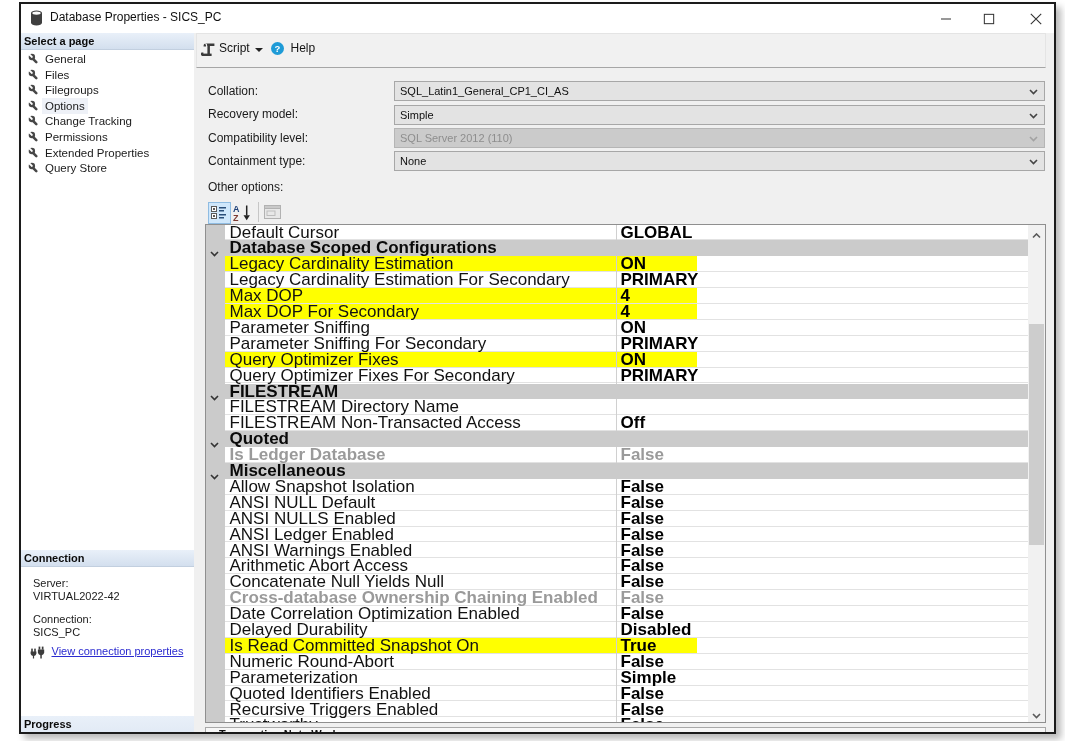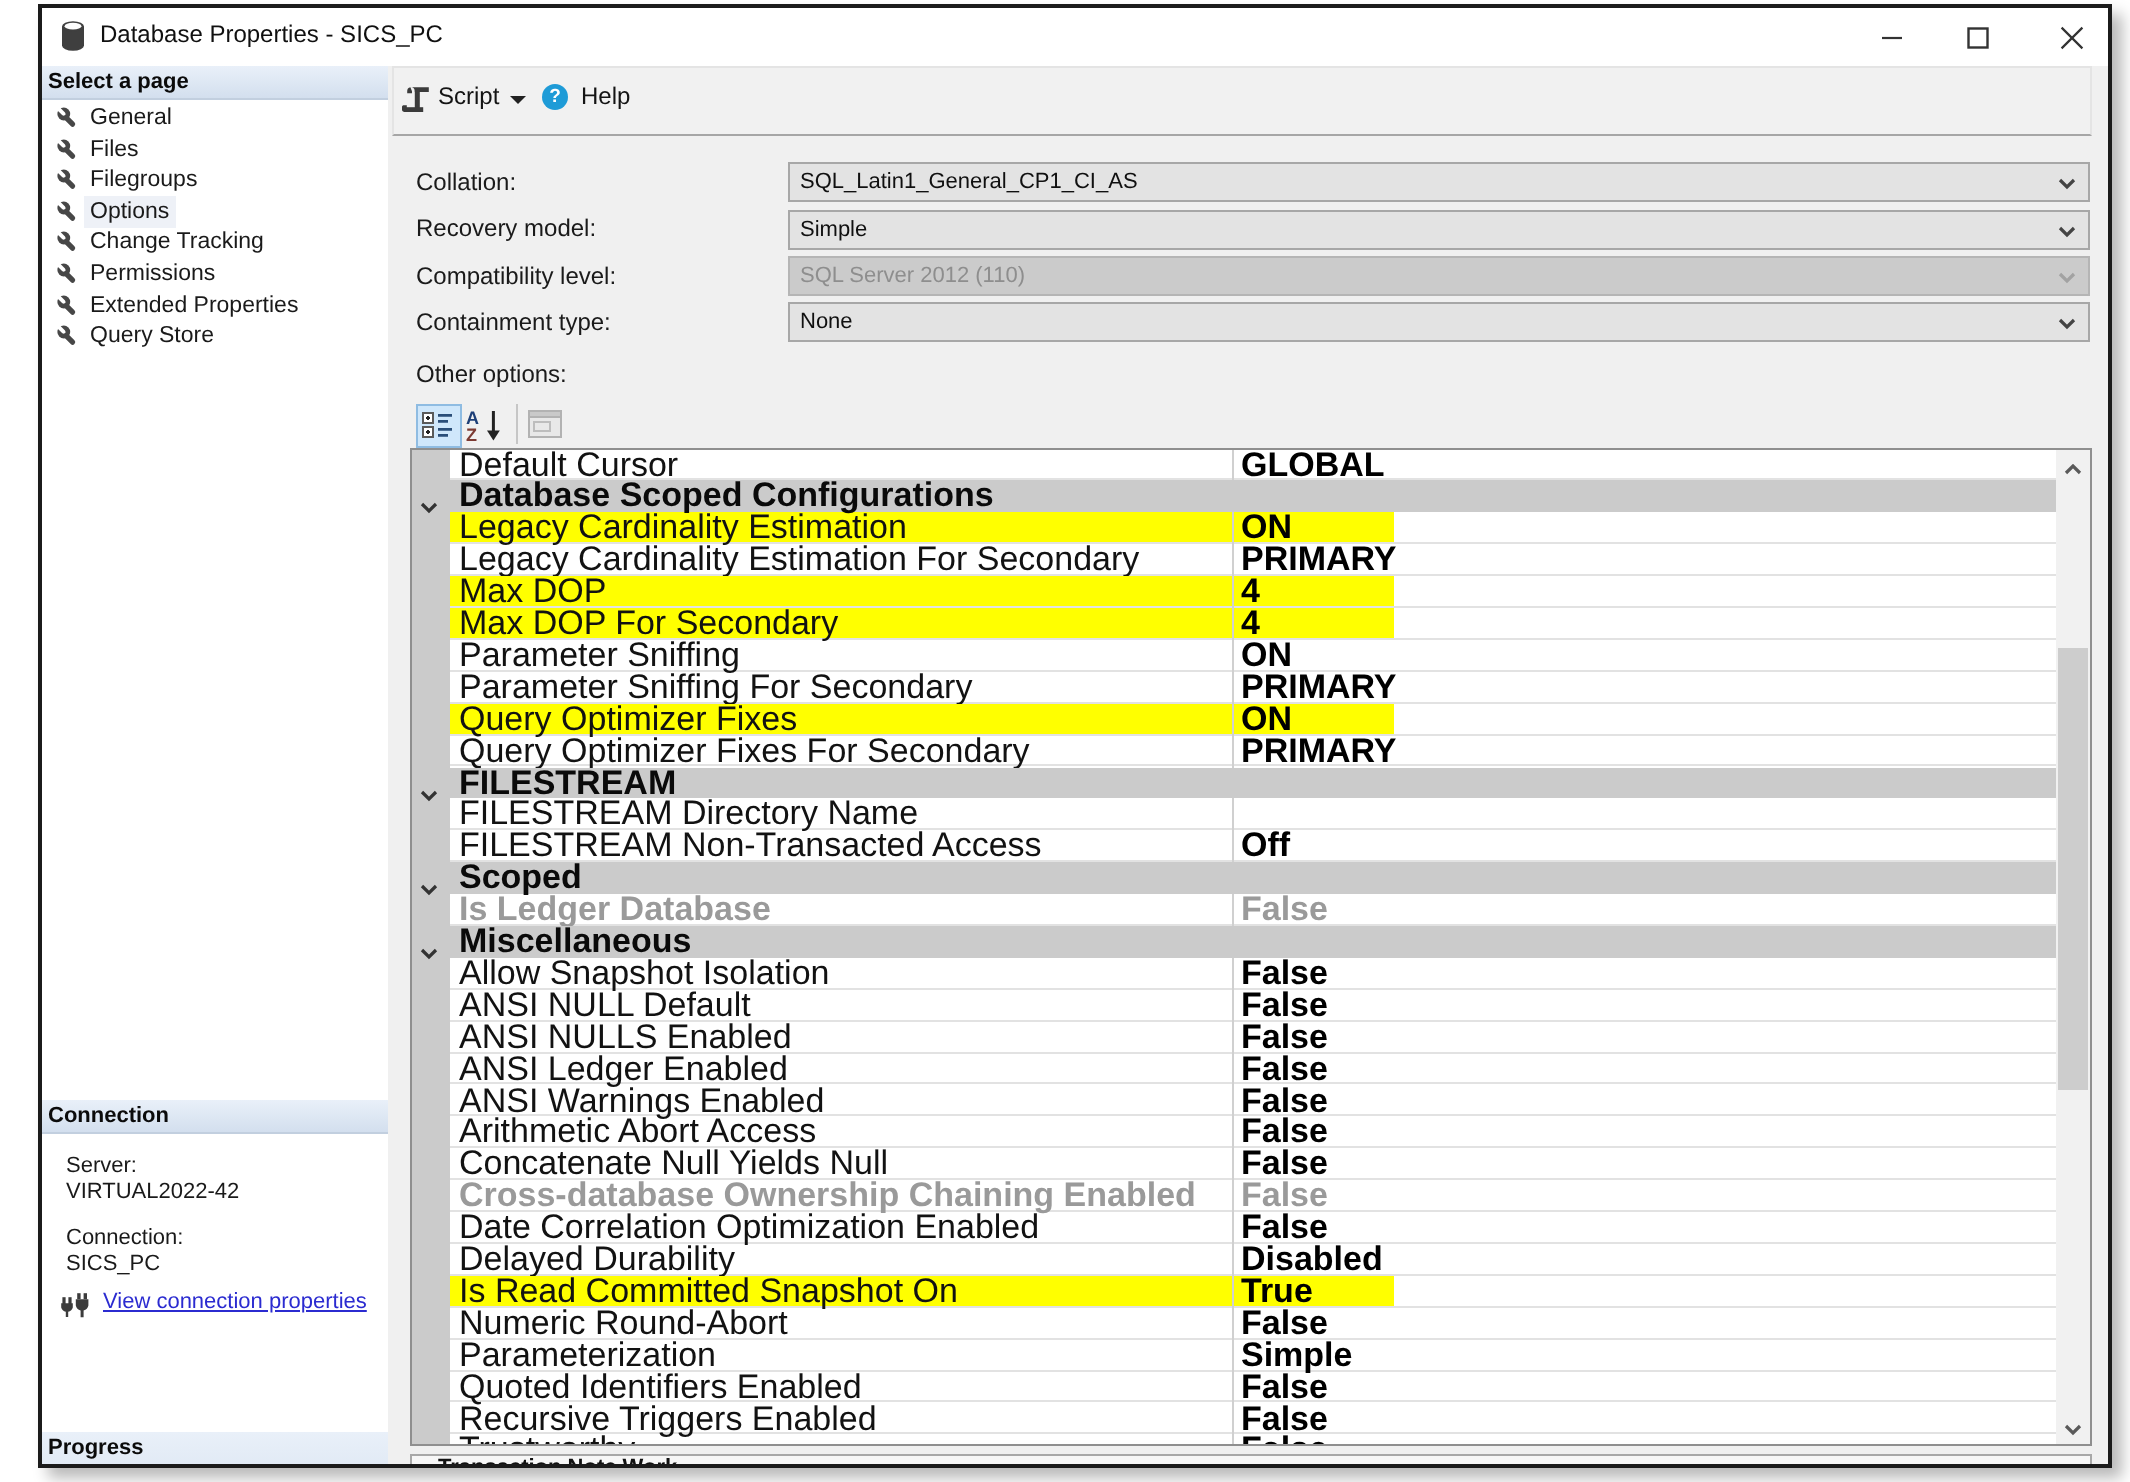--- a/index.html
+++ b/index.html
@@ -298,21 +298,21 @@
           <span class="vl"></span>
         </div>
 <div class="grow" style="top:190.8px">
           <span class="nm">FILESTREAM Non-Transacted Access</span>
           <span class="vl">Off</span>
         </div>
 <div class="grow cat" style="top:206.7px">
           <span class="chev"><svg width="9" height="6" viewBox="0 0 9 6">
               <polyline points="1,1 4.5,4.5 8,1" fill="none" stroke="#333" stroke-width="1.6"></polyline>
             </svg></span>
-          <span class="cname">Scoped</span>
+          <span class="cname">Quoted</span>
         </div>
 <div class="grow dis" style="top:222.6px">
           <span class="nm">Is Ledger Database</span>
           <span class="vl">False</span>
         </div>
 <div class="grow cat" style="top:238.5px">
           <span class="chev"><svg width="9" height="6" viewBox="0 0 9 6">
               <polyline points="1,1 4.5,4.5 8,1" fill="none" stroke="#333" stroke-width="1.6"></polyline>
             </svg></span>
           <span class="cname">Miscellaneous</span>

